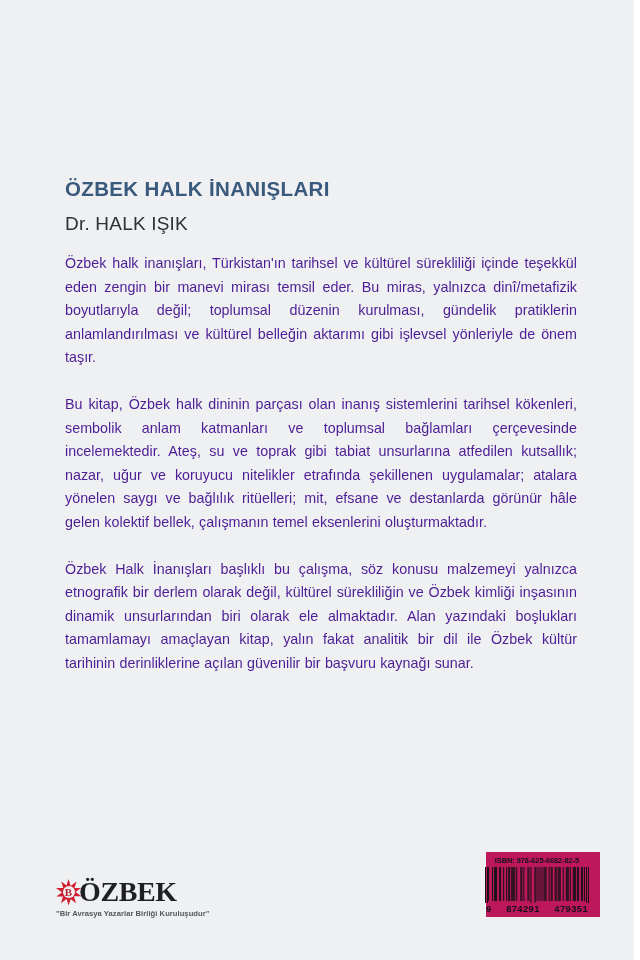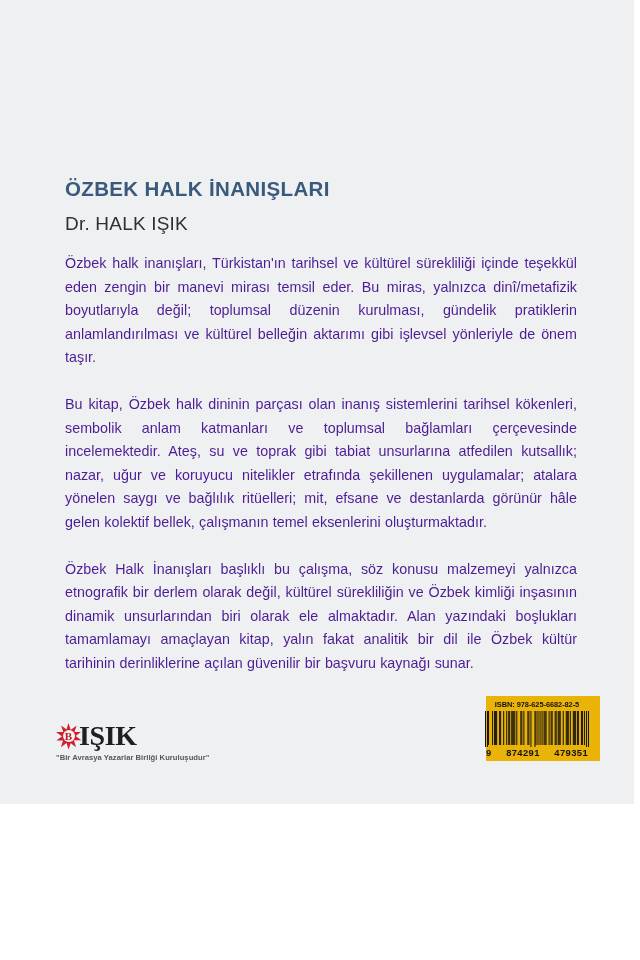--- a/index.html
+++ b/index.html
@@ -11,21 +11,21 @@
 
   body {
     background: #ffffff;
     font-family: "Liberation Sans", sans-serif;
     overflow: hidden;
   }
 
   #book-back-cover {
     position: relative;
     width: 637px;
-    height: 804px;
+    height: 960px;
     background: #eff0f1;
     overflow: hidden;
   }
 
   
   #title-block {
     position: absolute;
     left: 65px;
     top: 178px;
     width: 510px;
@@ -159,21 +159,21 @@
     letter-spacing: 0.05px;
     white-space: nowrap;
   }
 
   
   #barcode-box {
     position: absolute;
     right: 37px;
     bottom: 1px;
     width: 114px;
-    background: #eab308;
+    background: #be185d;
     padding: 4px 17px 3px 5px;
     display: flex;
     flex-direction: column;
     align-items: center;
     margin-top: 40px;
   }
 
   #isbn-text {
     font-family: "Liberation Sans", sans-serif;
     font-size: 7.4px;
@@ -236,21 +236,21 @@
   <div id="footer-row">
 
     <div id="publisher-logo">
       <div id="logo-main-row">
         <span id="logo-star">
           <span class="pt a"></span>
           <span class="pt b"></span>
           <span class="disc"></span>
           <span class="glyph">B</span>
         </span>
-        <span id="logo-wordmark">IŞIK</span>
+        <span id="logo-wordmark">ÖZBEK</span>
       </div>
       <div id="logo-tagline">"Bir Avrasya Yazarlar Birliği Kuruluşudur"</div>
     </div>
 
     <div id="barcode-box">
       <div id="isbn-text">ISBN: 978-625-6682-82-5</div>
       <svg id="barcode-graphic" viewBox="0 0 104 36" preserveAspectRatio="none">
           <rect x="0.000" y="0" width="0.990" height="36" fill="#111214"></rect>
           <rect x="2.019" y="0" width="0.990" height="36" fill="#111214"></rect>
           <rect x="3.029" y="0" width="0.990" height="34" fill="#111214"></rect>

